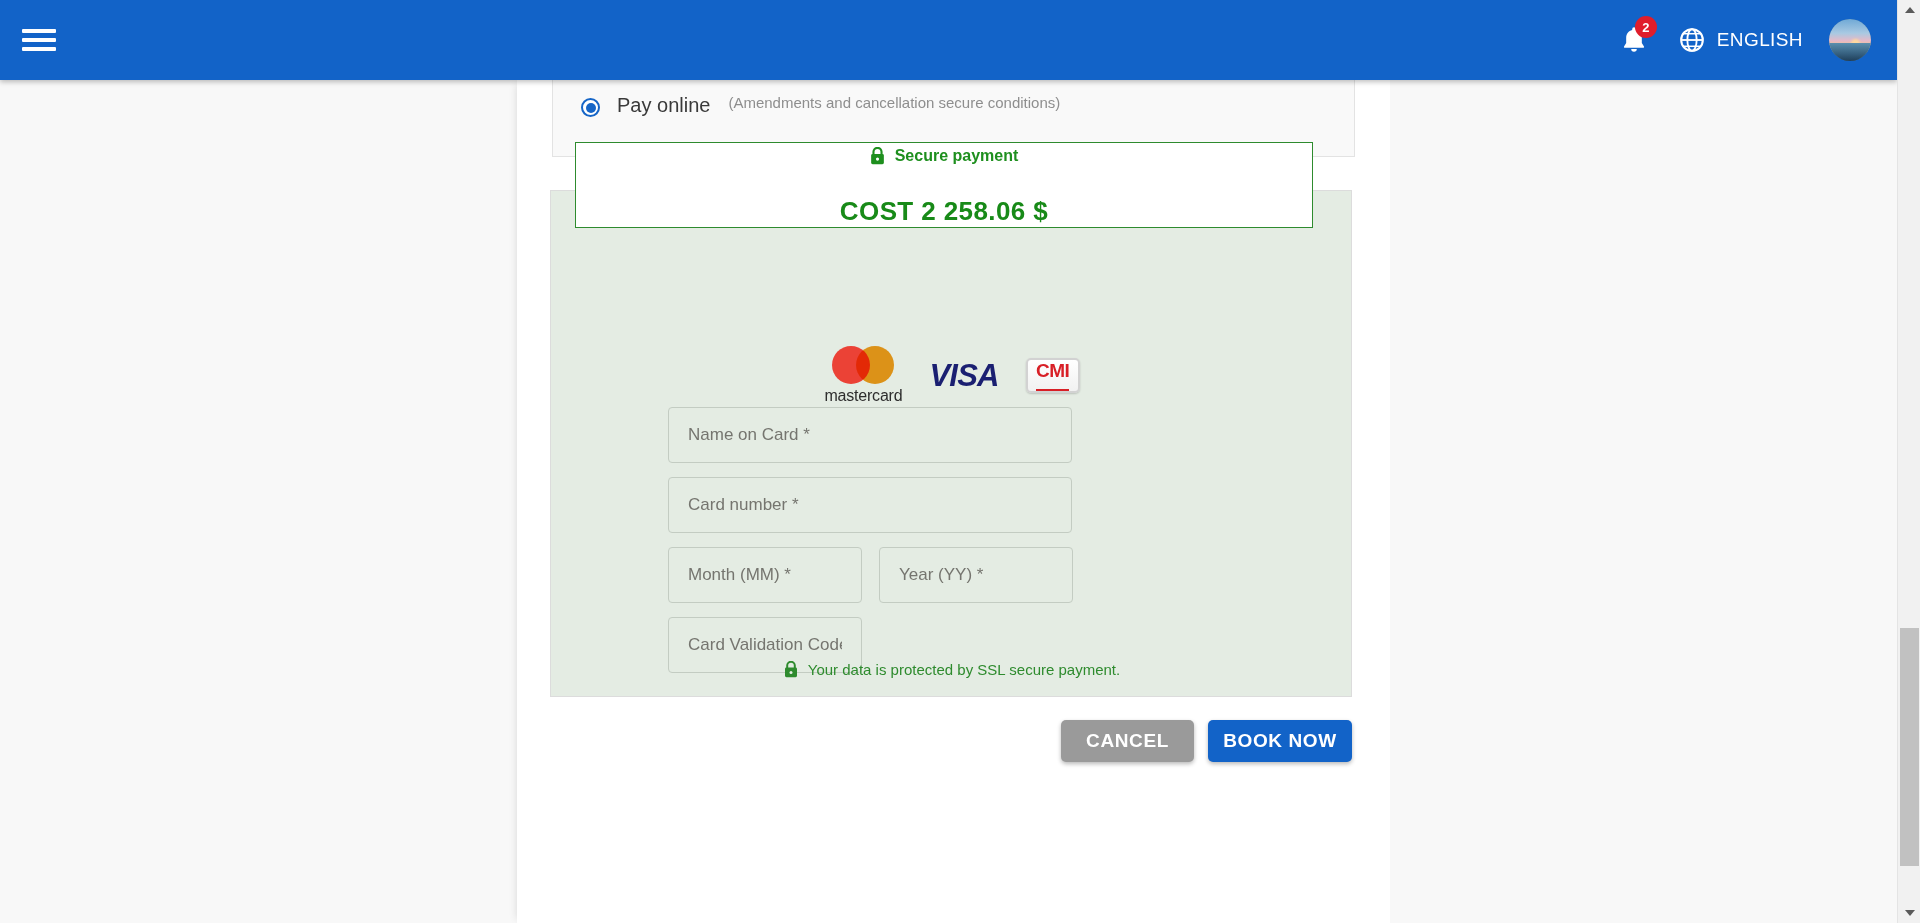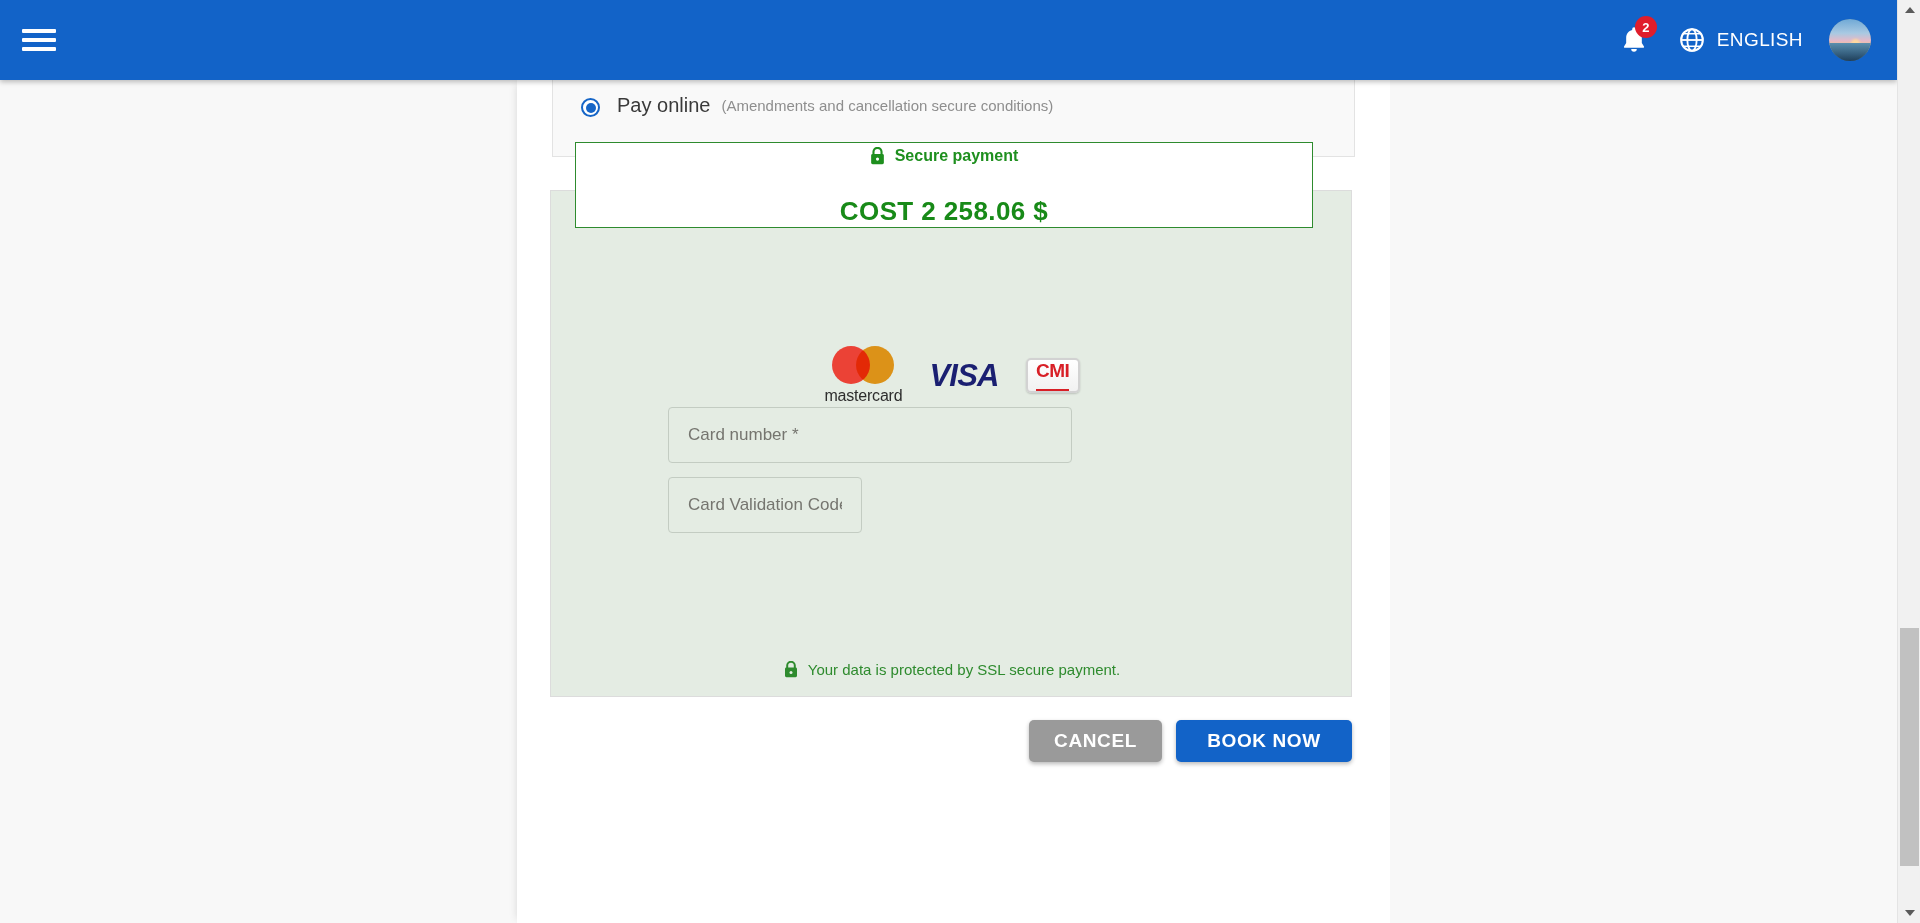--- a/index.html
+++ b/index.html
@@ -177,22 +177,22 @@
     content: "";
     position: absolute;
     left: 50%; top: 50%;
     transform: translate(-50%,-50%);
     width: 10px; height: 10px;
     border-radius: 50%;
     background: #1565c7;
   }
   .payopt-text {
     display: flex;
-    align-items: center;
-    gap: 11px;
+    align-items: flex-start;
+    gap: 18px;
     margin-left: 17px;
   }
   .payopt-title {
     font-size: 20px;
     color: #3a3a3a;
   }
   .payopt-sub {
     font-size: 15px;
     color: #8e8e8e;
   }
@@ -345,21 +345,21 @@
     border-radius: 5px;
     color: #ffffff;
     font-size: 19px;
     font-weight: bold;
     letter-spacing: 0.6px;
     cursor: pointer;
     font-family: "Liberation Sans", sans-serif;
     box-shadow: 0 2px 4px rgba(0,0,0,0.28);
   }
   .btn-cancel { width: 133px; height: 42px; background: #9a9a9a; }
-  .btn-book   { width: 176px; height: 42px; background: #1263c8; }
+  .btn-book   { width: 144px; height: 42px; background: #1263c8; }
 
   
   .scrollbar {
     position: absolute;
     top: 0; right: 0;
     width: 23px;
     height: 923px;
     background: #f1f1f1;
     border-left: 1px solid #e4e4e4;
     z-index: 60;
@@ -417,21 +417,26 @@
           </span>
           <span class="mc-word">mastercard</span>
         </span>
         <span class="visa-logo">VISA</span>
         <span class="cmi-logo">
           <span class="cmi-text">CMI</span>
         </span>
       </div>
 
       <div class="form-area">
+        <input class="field field-full" type="text" placeholder="Name on Card *" style="">
         <input class="field field-full" type="text" placeholder="Card number *" style="">
+        <div class="field-row">
+          <input class="field field-half" type="text" placeholder="Month (MM) *" style="">
+          <input class="field field-half" type="text" placeholder="Year (YY) *" style="">
+        </div>
         <input class="field field-half" type="text" placeholder="Card Validation Code *" style="">
       </div>
 
       <div class="ssl-note">
         <svg width="14" height="17" viewBox="0 0 14 17">
           <path d="M3.2 7V4.6a3.8 3.8 0 0 1 7.6 0V7" fill="none" stroke="#2e8b2e" stroke-width="2"></path>
           <rect x="1" y="6.6" width="12" height="9.6" rx="1.4" fill="#2e8b2e"></rect>
           <circle cx="7" cy="11.4" r="1.5" fill="#e4ece3"></circle>
         </svg>
         <span class="ssl-text">Your data is protected by SSL secure payment.</span>

